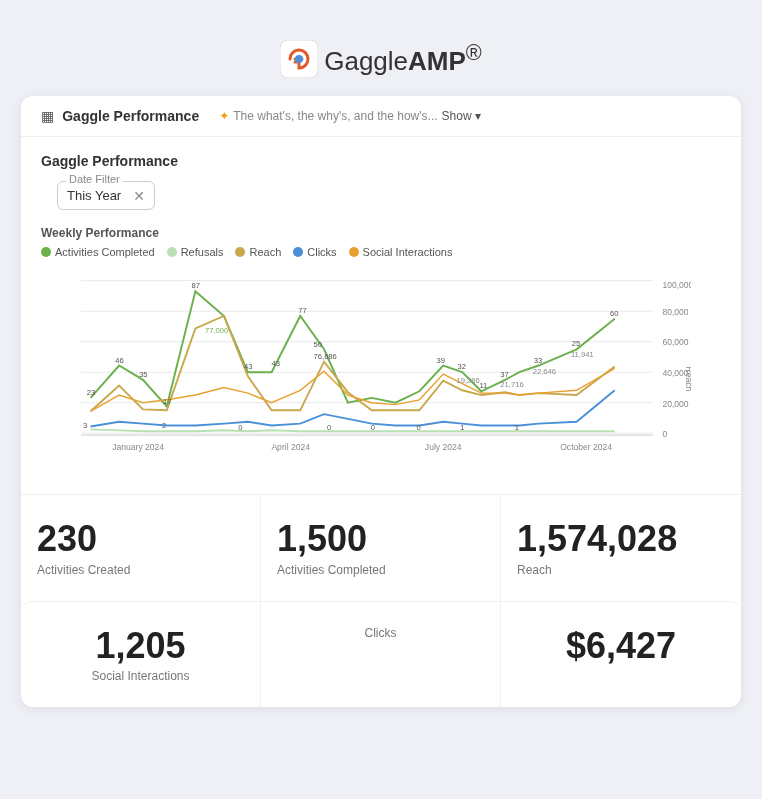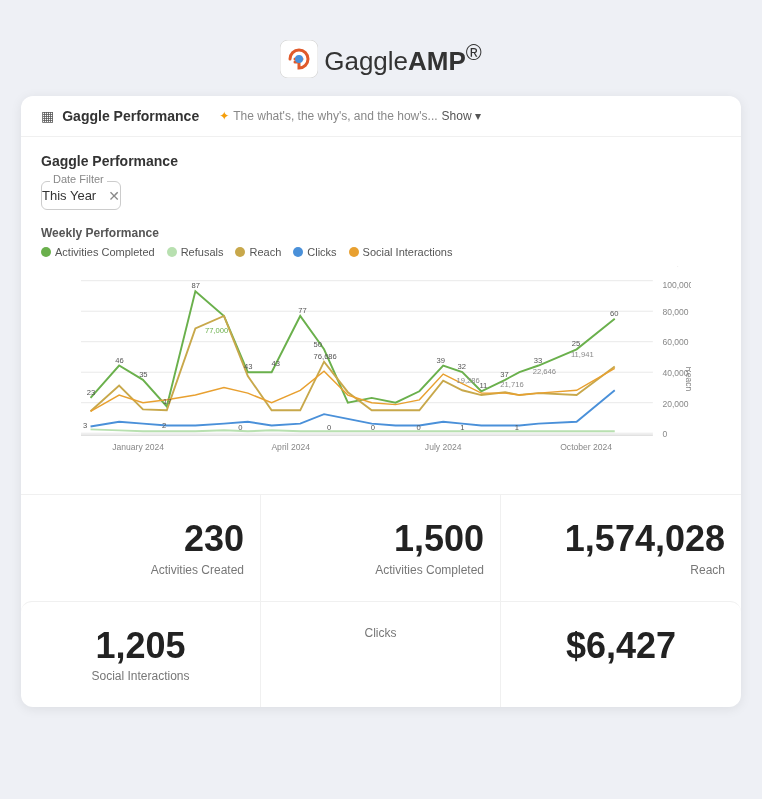--- a/index.html
+++ b/index.html
@@ -73,23 +73,24 @@
       font-size: 14px;
       font-weight: 600;
       color: #333;
       margin-bottom: 12px;
     }
     .date-filter-box {
       border: 1px solid #ccc;
       border-radius: 6px;
       display: inline-flex;
       align-items: center;
-      padding: 2px 0;
+      padding: 2px 9px;
       position: relative;
       margin-bottom: 16px;
+      margin-left: 16px;
     }
     .date-filter-label-top {
       position: absolute;
       top: -9px;
       left: 8px;
       background: #fff;
       font-size: 11px;
       color: #888;
       padding: 0 3px;
     }
@@ -147,21 +148,21 @@
       margin-top: 2px;
       margin-bottom: 8px;
     }
     .stats-grid {
       display: grid;
       grid-template-columns: 1fr 1fr 1fr;
       border-top: 1px solid #f0f0f0;
     }
     .stat-cell {
       padding: 24px 16px;
-      text-align: right;
+      text-align: left;
       border-right: 1px solid #f0f0f0;
     }
     .stat-cell:last-child {
       border-right: none;
     }
     .stat-cell:nth-child(3) {
       border-right: none;
     }
     .stat-value {
       font-size: 36px;

